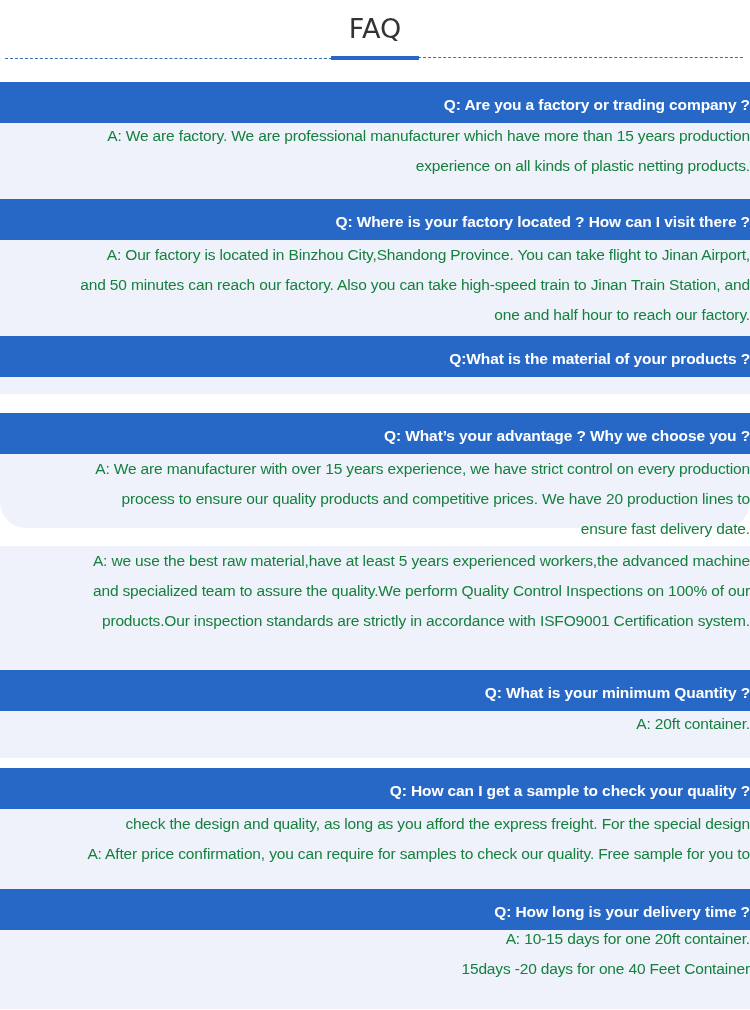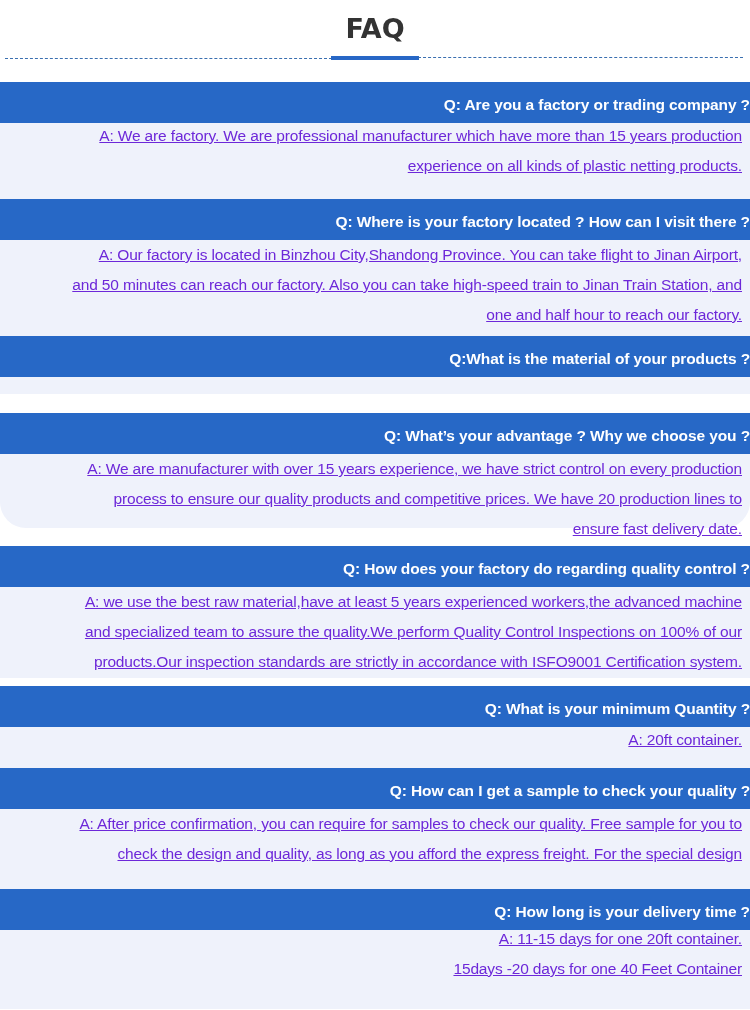--- a/index.html
+++ b/index.html
@@ -2,44 +2,43 @@
 <html><head>
 <meta charset="utf-8">
 <style>
   html, body { margin:0; padding:0; }
   body {
     width:750px; height:1010px; background:#ffffff; position:relative; overflow:hidden;
     font-family:"Liberation Sans", sans-serif;
   }
   .title {
     position:absolute; top:13px; left:0; width:750px; text-align:center;
-    font-family:"DejaVu Sans", sans-serif; font-weight:bold; font-size:27px; color:#333333;
+    font-family:"DejaVu Sans", sans-serif; font-weight:normal; font-size:27px; color:#333333;
     letter-spacing:0px;
   }
   .rule-left {
     position:absolute; left:5px; top:58px; width:327px; height:0;
     border-top:1px dashed #3a6fb0;
   }
   .rule-right {
     position:absolute; left:418px; top:57px; width:325px; height:0;
     border-top:1px dashed #3a6fb0;
   }
   .rule-accent {
     position:absolute; left:331px; top:56px; width:88px; height:4px; background:#2767c6;
   }
   .faq { position:absolute; left:0; width:750px; background:#eff2fb;text-align:right; }
   .q {
     height:41px; background:#2768c6; color:#ffffff; font-weight:bold; font-size:15.5px;
     line-height:45px; padding-left:20px; box-sizing:border-box; white-space:nowrap;
     letter-spacing:-0.1px;
   }
   .a {
-    color:#6d28d9; font-size:15.5px; line-height:30px; padding-left:20px; padding-right:8px;
+    color:#15803d; font-size:15.5px; line-height:30px; padding-left:20px; 
     letter-spacing:-0.15px;
-    text-decoration:underline;
   }
   .a div { white-space:nowrap; }
 </style>
 </head>
 <body>
 
 <div>
   <div class="title">FAQ</div>
   <div class="rule-left"></div>
   <div class="rule-accent"></div>
@@ -70,42 +69,41 @@
 <section class="faq" style="top:413px;height:115px;border-radius:26px;">
   <div class="q">Q: What’s your advantage ? Why we choose you ?</div>
   <div class="a">
     <div>A: We are manufacturer with over 15 years experience, we have strict control on every production</div>
     <div>process to ensure our quality products and competitive prices. We have 20 production lines to</div>
     <div>ensure fast delivery date.</div>
   </div>
 </section>
 
 <section class="faq" style="top:546px;height:132px;">
-  <div class="q">Q: How does your factory do regarding quality control ?</div>
   <div class="a">
     <div>A: we use the best raw material,have at least 5 years experienced workers,the advanced machine</div>
     <div>and specialized team to assure the quality.We perform Quality Control Inspections on 100% of our</div>
     <div>products.Our inspection standards are strictly in accordance with ISFO9001 Certification system.</div>
   </div>
 </section>
 
-<section class="faq" style="top:686px;height:88px;">
+<section class="faq" style="top:670px;height:88px;">
   <div class="q">Q: What is your minimum Quantity ?</div>
   <div class="a" style="line-height:26px;">
     <div>A: 20ft container.</div>
   </div>
 </section>
 
 <section class="faq" style="top:768px;height:137px;">
   <div class="q">Q: How can I get a sample to check your quality ?</div>
   <div class="a">
+    <div>check the design and quality, as long as you afford the express freight. For the special design</div>
     <div>A: After price confirmation, you can require for samples to check our quality. Free sample for you to</div>
-    <div>check the design and quality, as long as you afford the express freight. For the special design</div>
   </div>
 </section>
 
 <section class="faq" style="top:889px;height:120px;">
   <div class="q" style="padding-left:19px;">Q: How long is your delivery time ?</div>
   <div class="a" style="padding-left:19px;line-height:30px;margin-top:-6px;">
-    <div>A: 11-15 days for one 20ft container.</div>
+    <div>A: 10-15 days for one 20ft container.</div>
     <div>15days -20 days for one 40 Feet Container</div>
   </div>
 </section>
 
 </body></html>

